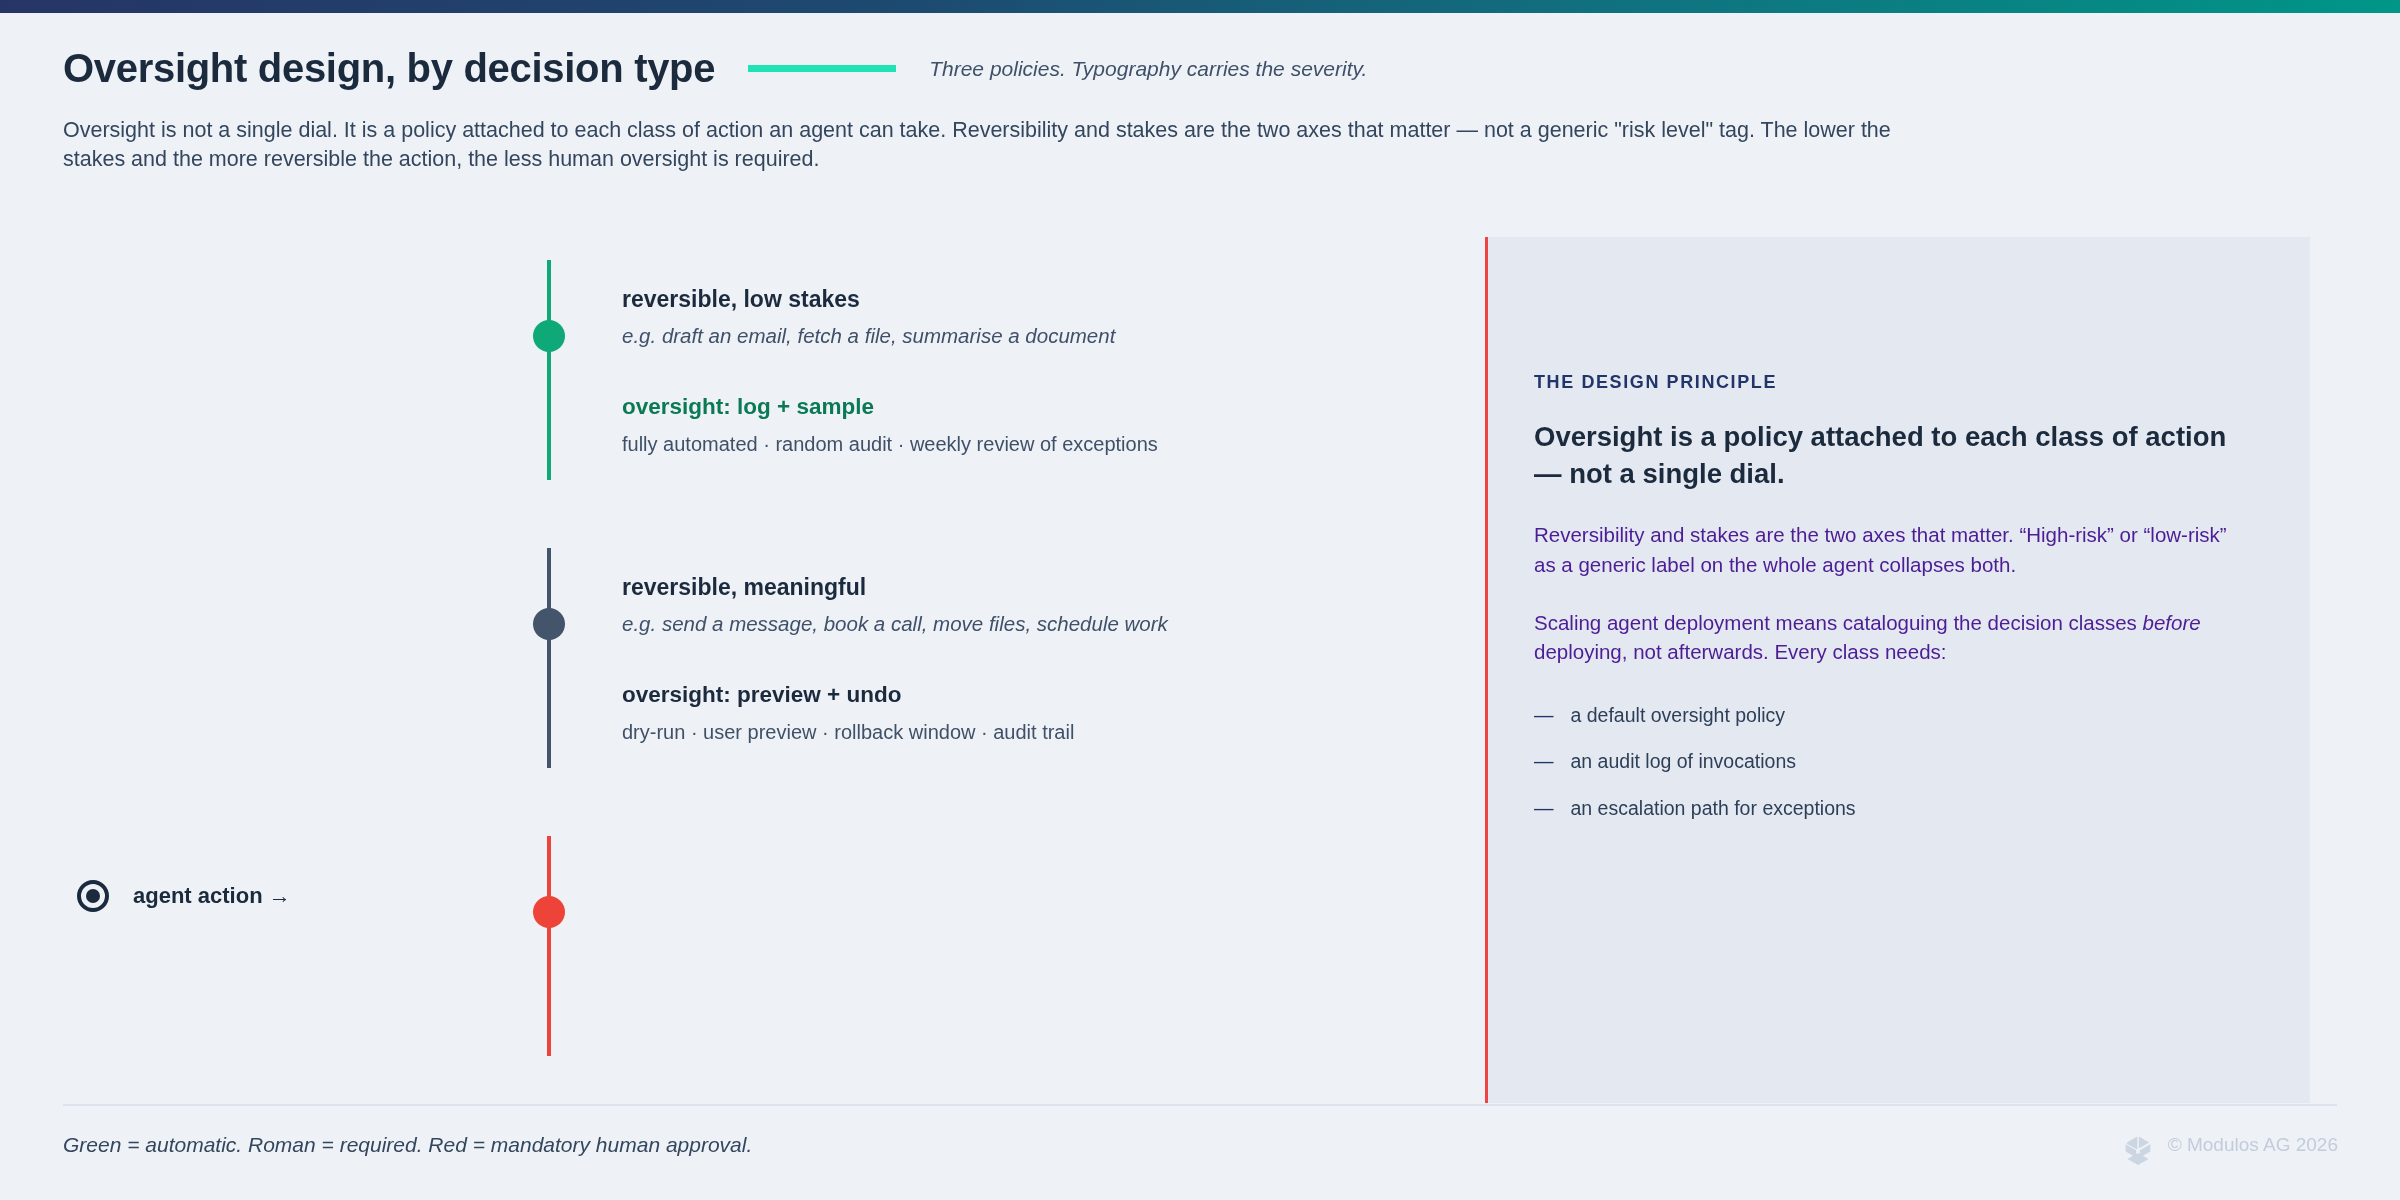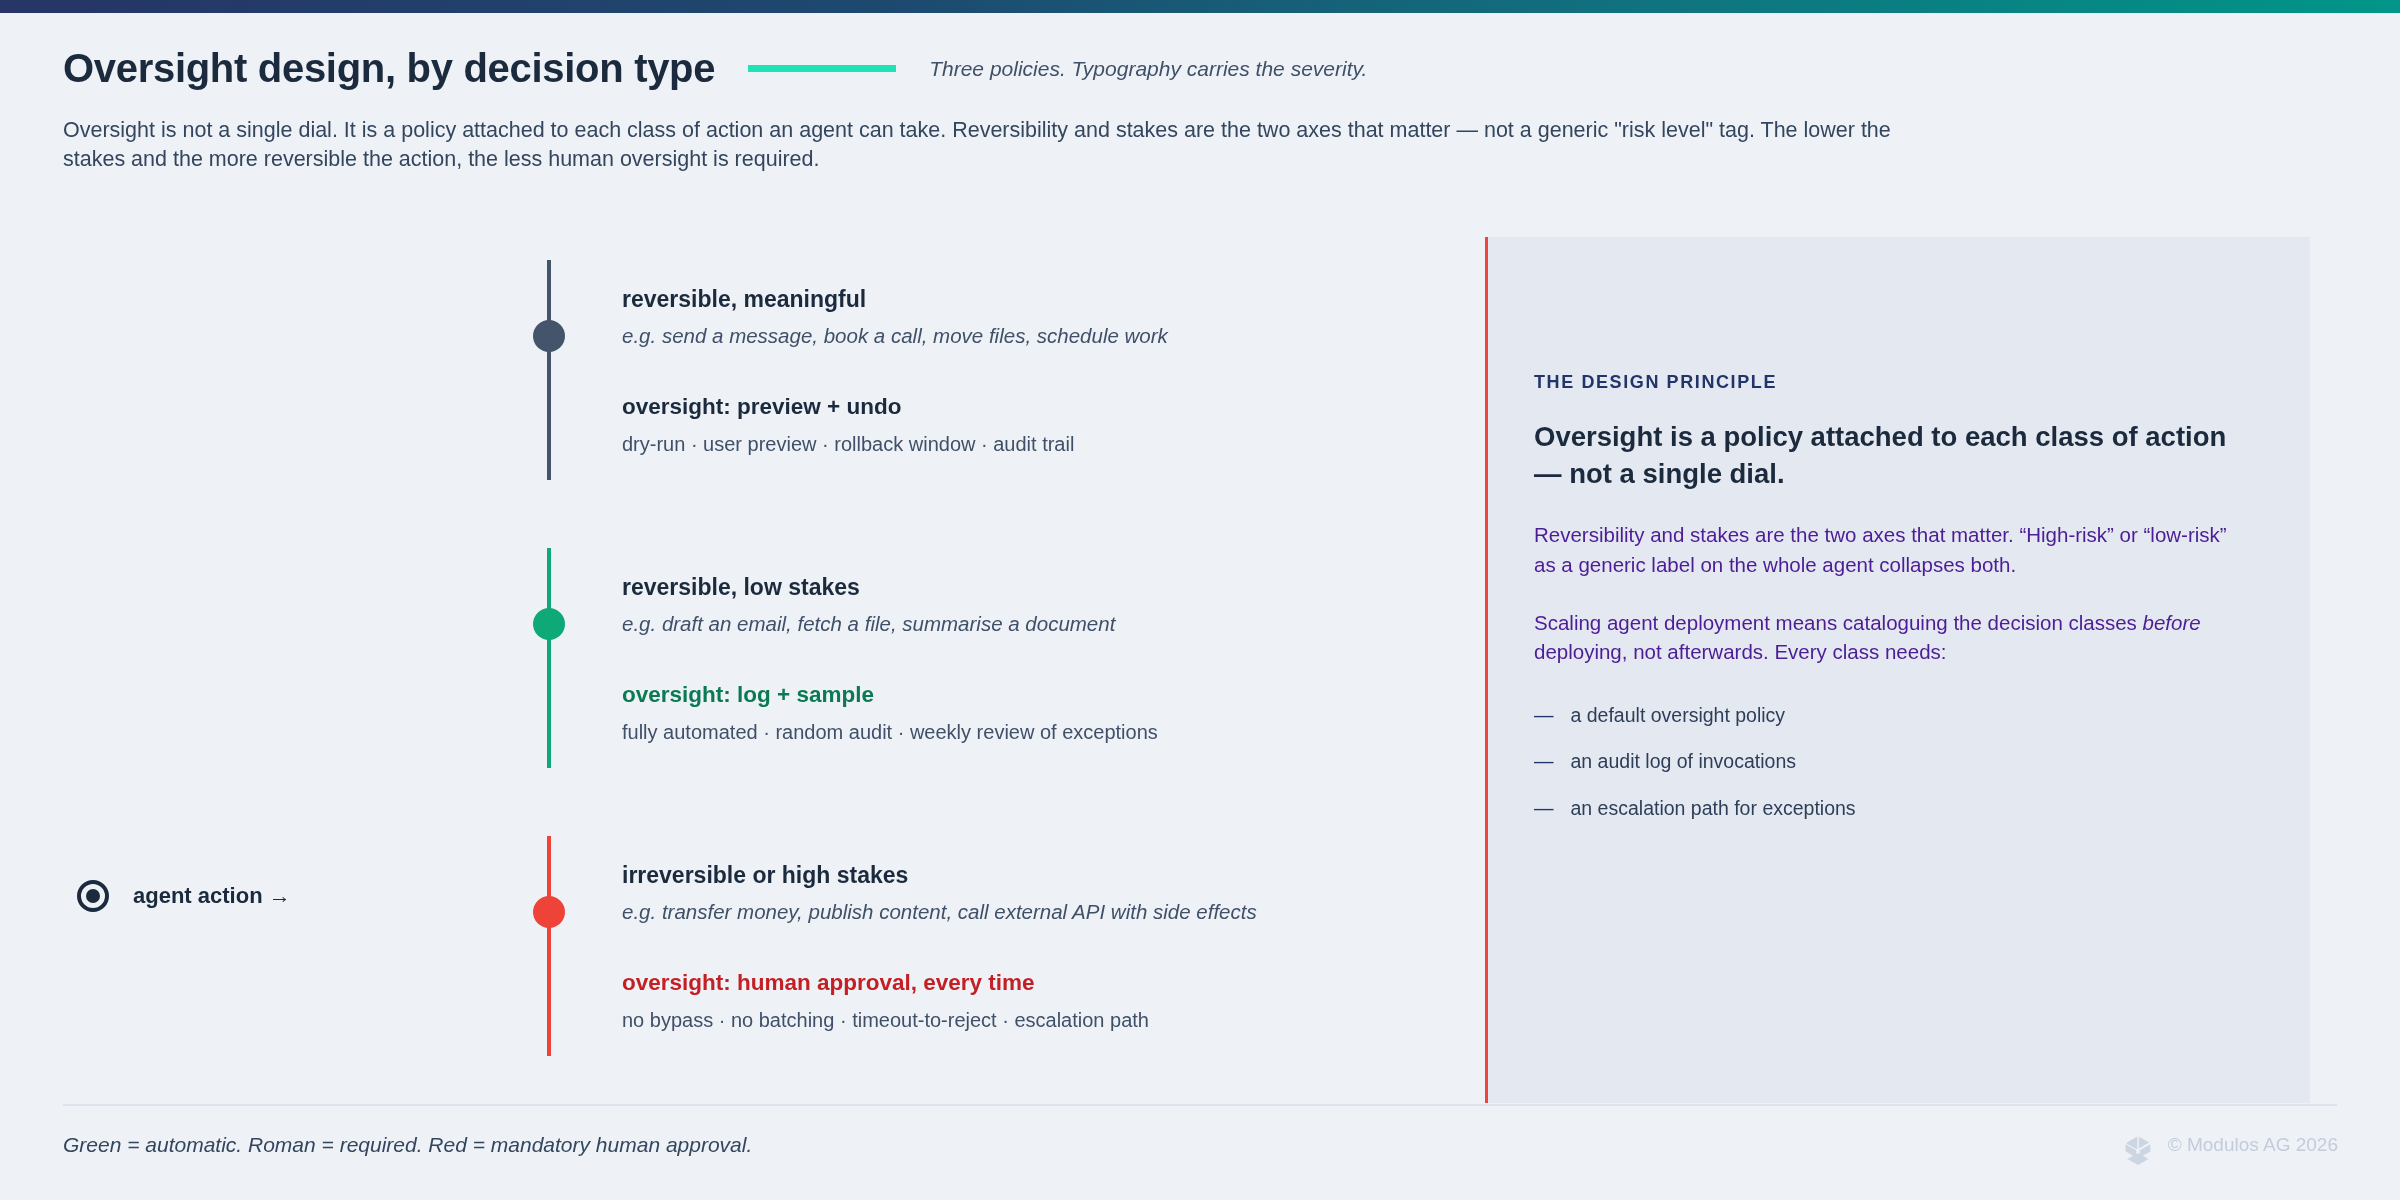--- a/index.html
+++ b/index.html
@@ -285,52 +285,46 @@
   <div class="body-area">
 
     <div class="timeline">
 
       <div class="agent-action">
         <span class="agent-ring"></span>
         <span class="agent-label">agent action →</span>
       </div>
 
       <div class="rail">
+
+        <div class="step">
+          <div class="step-line" style="background:#0fa877"></div>
+          <div class="step-dot" style="background:#0fa877"></div>
+          <div class="step-body">
+            <div class="step-head">reversible, low stakes</div>
+            <div class="step-eg">e.g. draft an email, fetch a file, summarise a document</div>
+            <div class="step-policy" style="color:#0b7a52">oversight: log + sample</div>
+            <div class="step-detail">fully automated · random audit · weekly review of exceptions</div>
+          </div>
+        </div>
 
         <div class="step">
           <div class="step-line" style="background:#44546a"></div>
           <div class="step-dot" style="background:#44546a"></div>
           <div class="step-body">
             <div class="step-head">reversible, meaningful</div>
             <div class="step-eg">e.g. send a message, book a call, move files, schedule work</div>
             <div class="step-policy" style="color:#1b2a3d">oversight: preview + undo</div>
             <div class="step-detail">dry-run · user preview · rollback window · audit trail</div>
           </div>
         </div>
 
         <div class="step">
-          <div class="step-line" style="background:#0fa877"></div>
-          <div class="step-dot" style="background:#0fa877"></div>
-          <div class="step-body">
-            <div class="step-head">reversible, low stakes</div>
-            <div class="step-eg">e.g. draft an email, fetch a file, summarise a document</div>
-            <div class="step-policy" style="color:#0b7a52">oversight: log + sample</div>
-            <div class="step-detail">fully automated · random audit · weekly review of exceptions</div>
-          </div>
-        </div>
-
-        <div class="step">
           <div class="step-line" style="background:#ee4338"></div>
           <div class="step-dot" style="background:#ee4338"></div>
-          <div class="step-body">
-            <div class="step-head">irreversible or high stakes</div>
-            <div class="step-eg">e.g. transfer money, publish content, call external API with side effects</div>
-            <div class="step-policy" style="color:#c32025">oversight: human approval, every time</div>
-            <div class="step-detail">no bypass · no batching · timeout-to-reject · escalation path</div>
-          </div>
         </div>
 
       </div>
     </div>
 
     <div class="panel">
       <div class="panel-inner">
         <div class="panel-kicker">THE DESIGN PRINCIPLE</div>
         <div class="panel-head">Oversight is a policy attached to each class of action — not a single dial.</div>
         <div class="panel-para">Reversibility and stakes are the two axes that matter. “High-risk” or “low-risk” as a generic label on the whole agent collapses both.</div>

